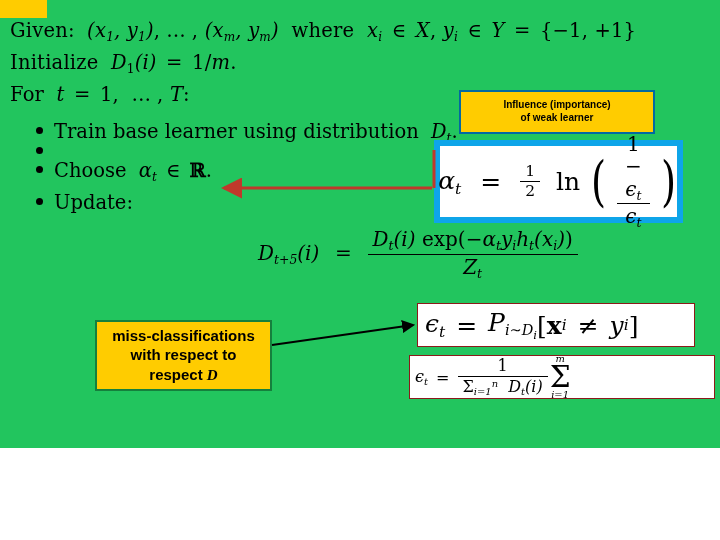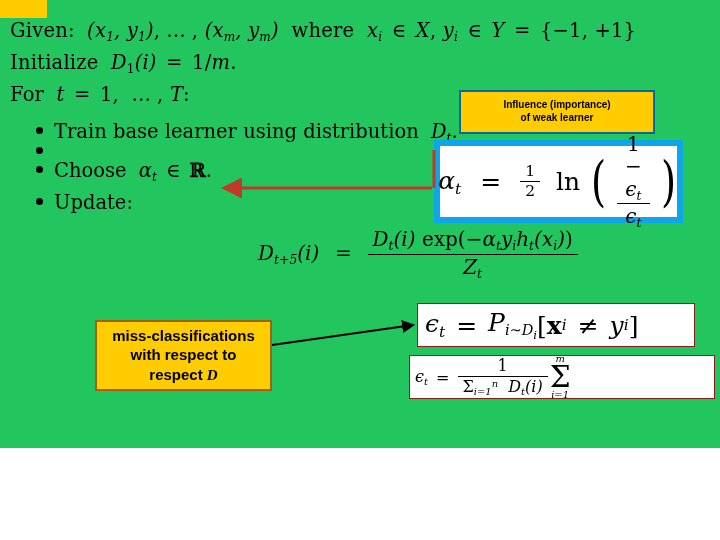--- a/index.html
+++ b/index.html
@@ -121,21 +121,21 @@
     width: 196px;
     height: 44px;
     border: 2px solid #0369a1;
     font-size: 10px;
   }
   #callout-miss {
     left: 95px;
     top: 320px;
     width: 177px;
     height: 71px;
-    border: 2px solid #a16207;
+    border: 2px solid #15803d;
     font-size: 15px;
   }
 
   
   .formula-box {
     position: absolute;
     background: #ffffff;
     box-sizing: border-box;
     display: flex;
     align-items: center;

